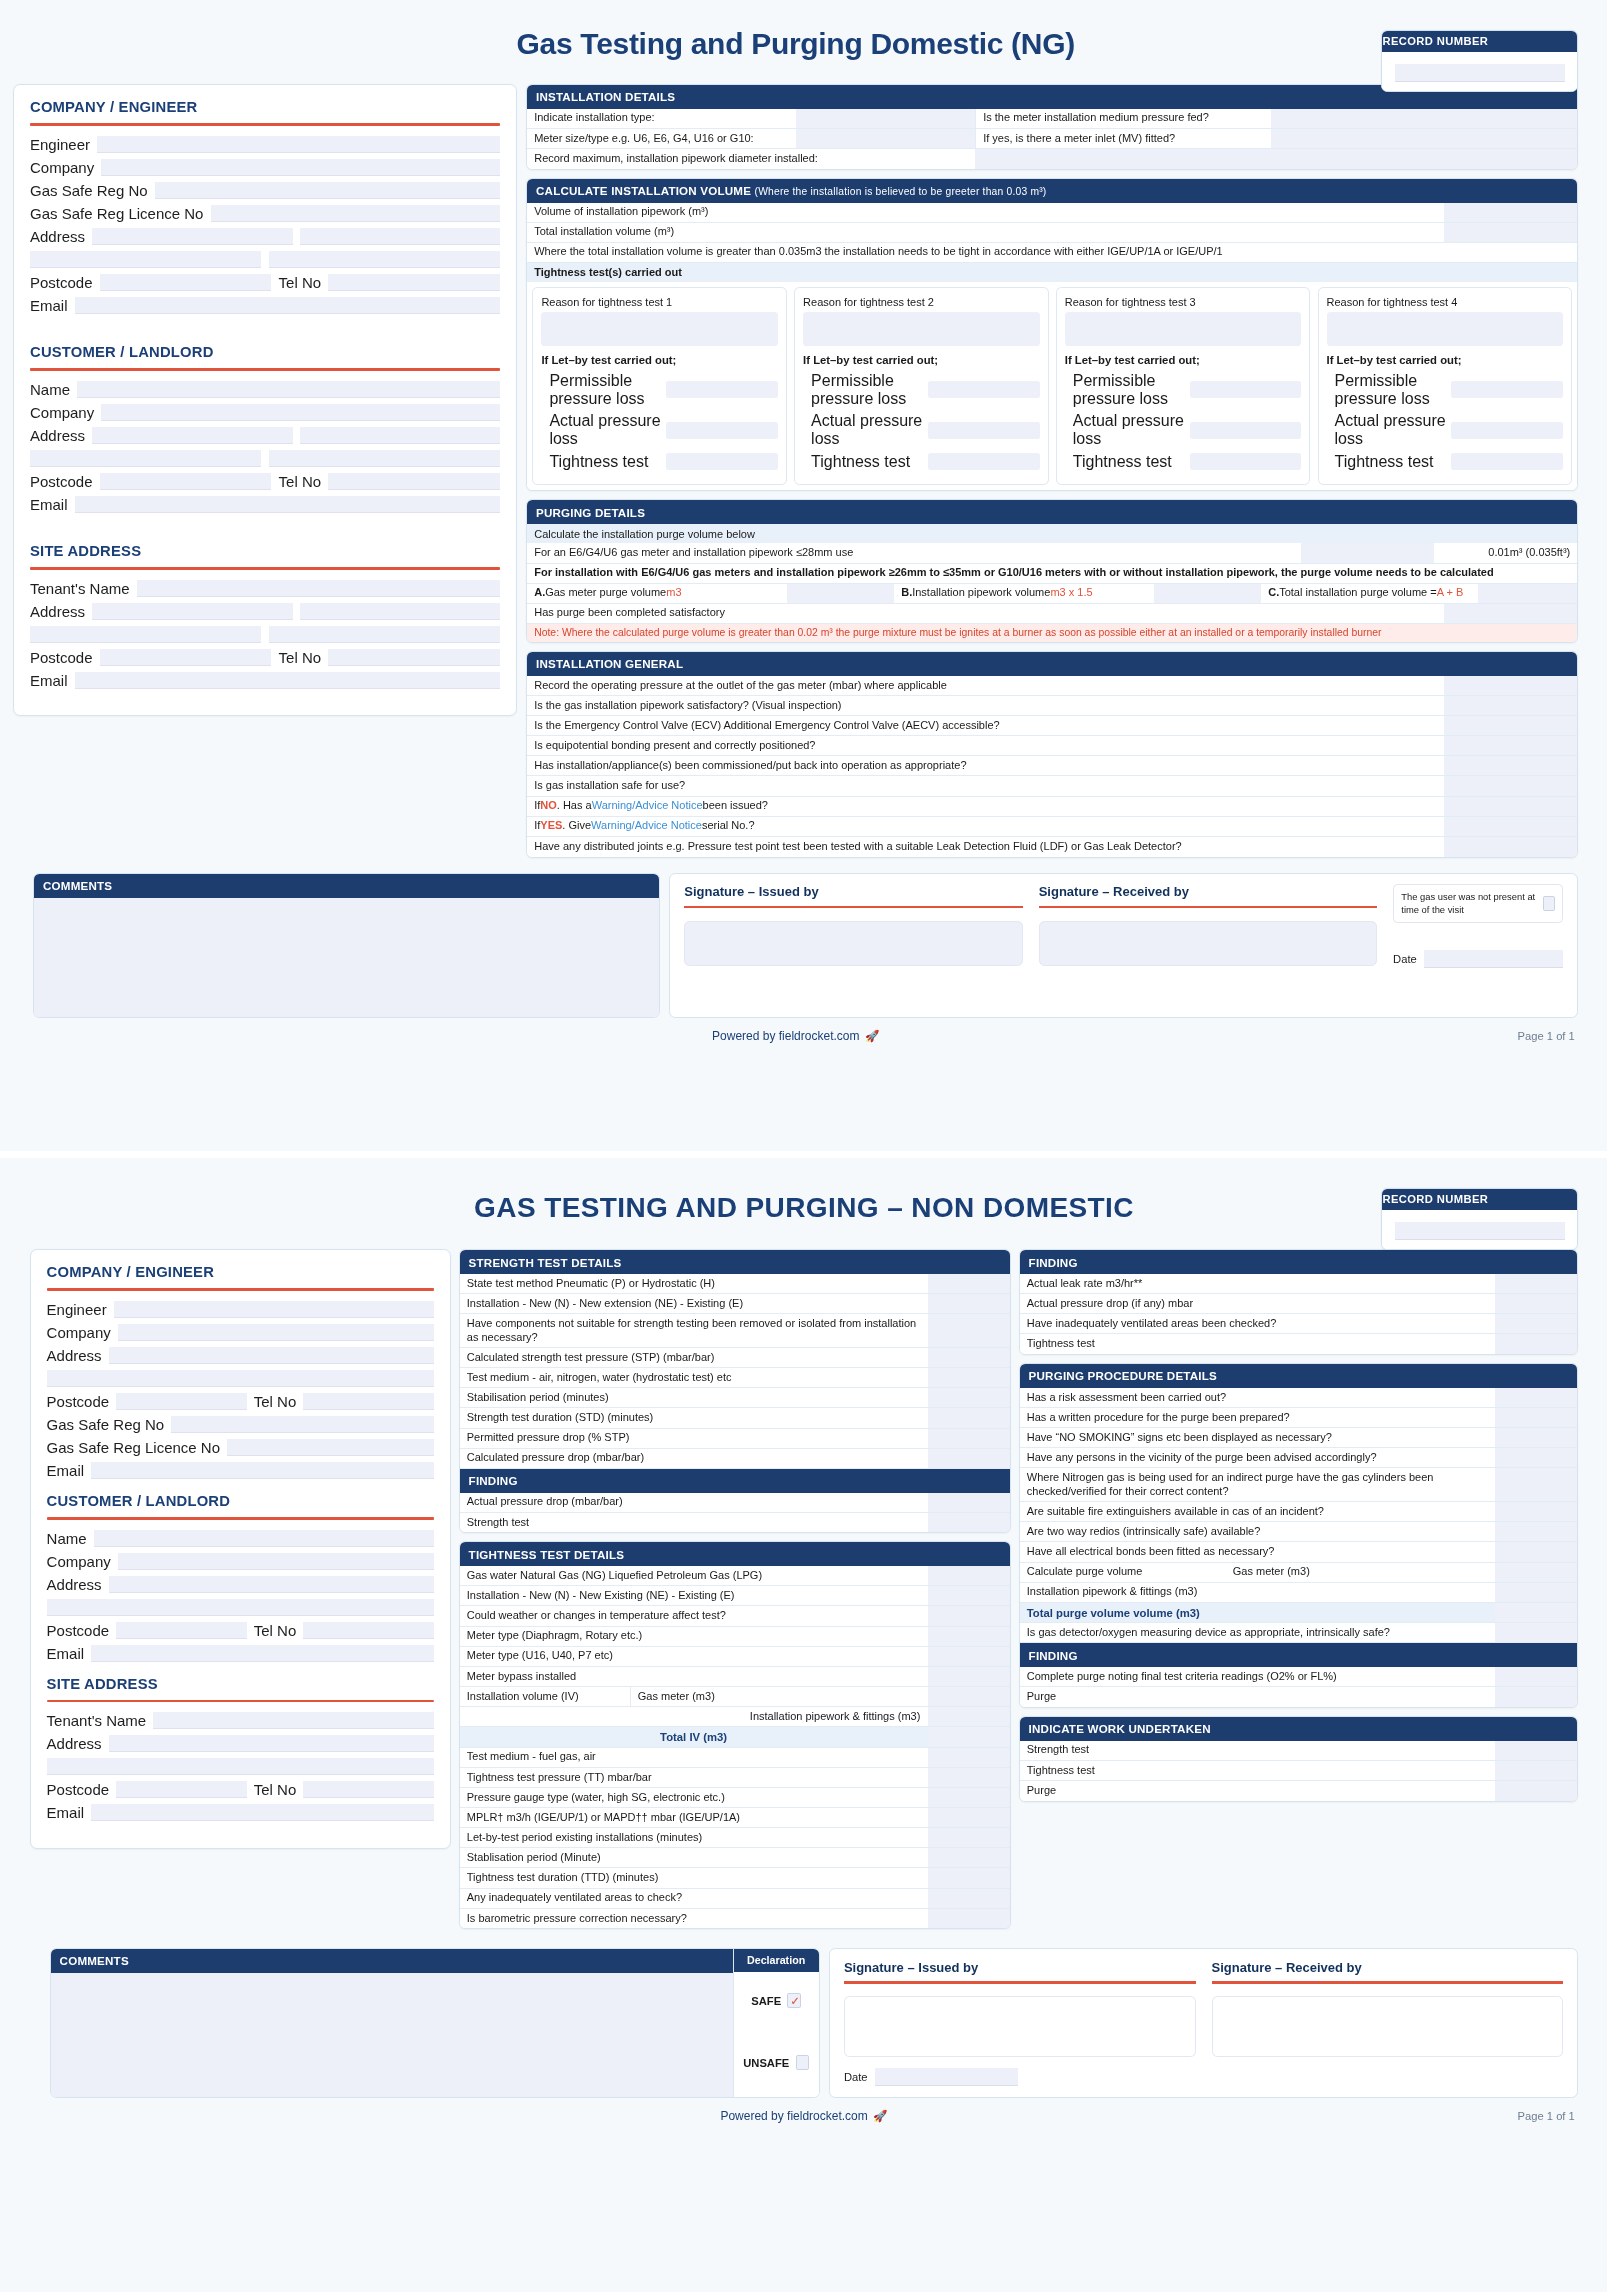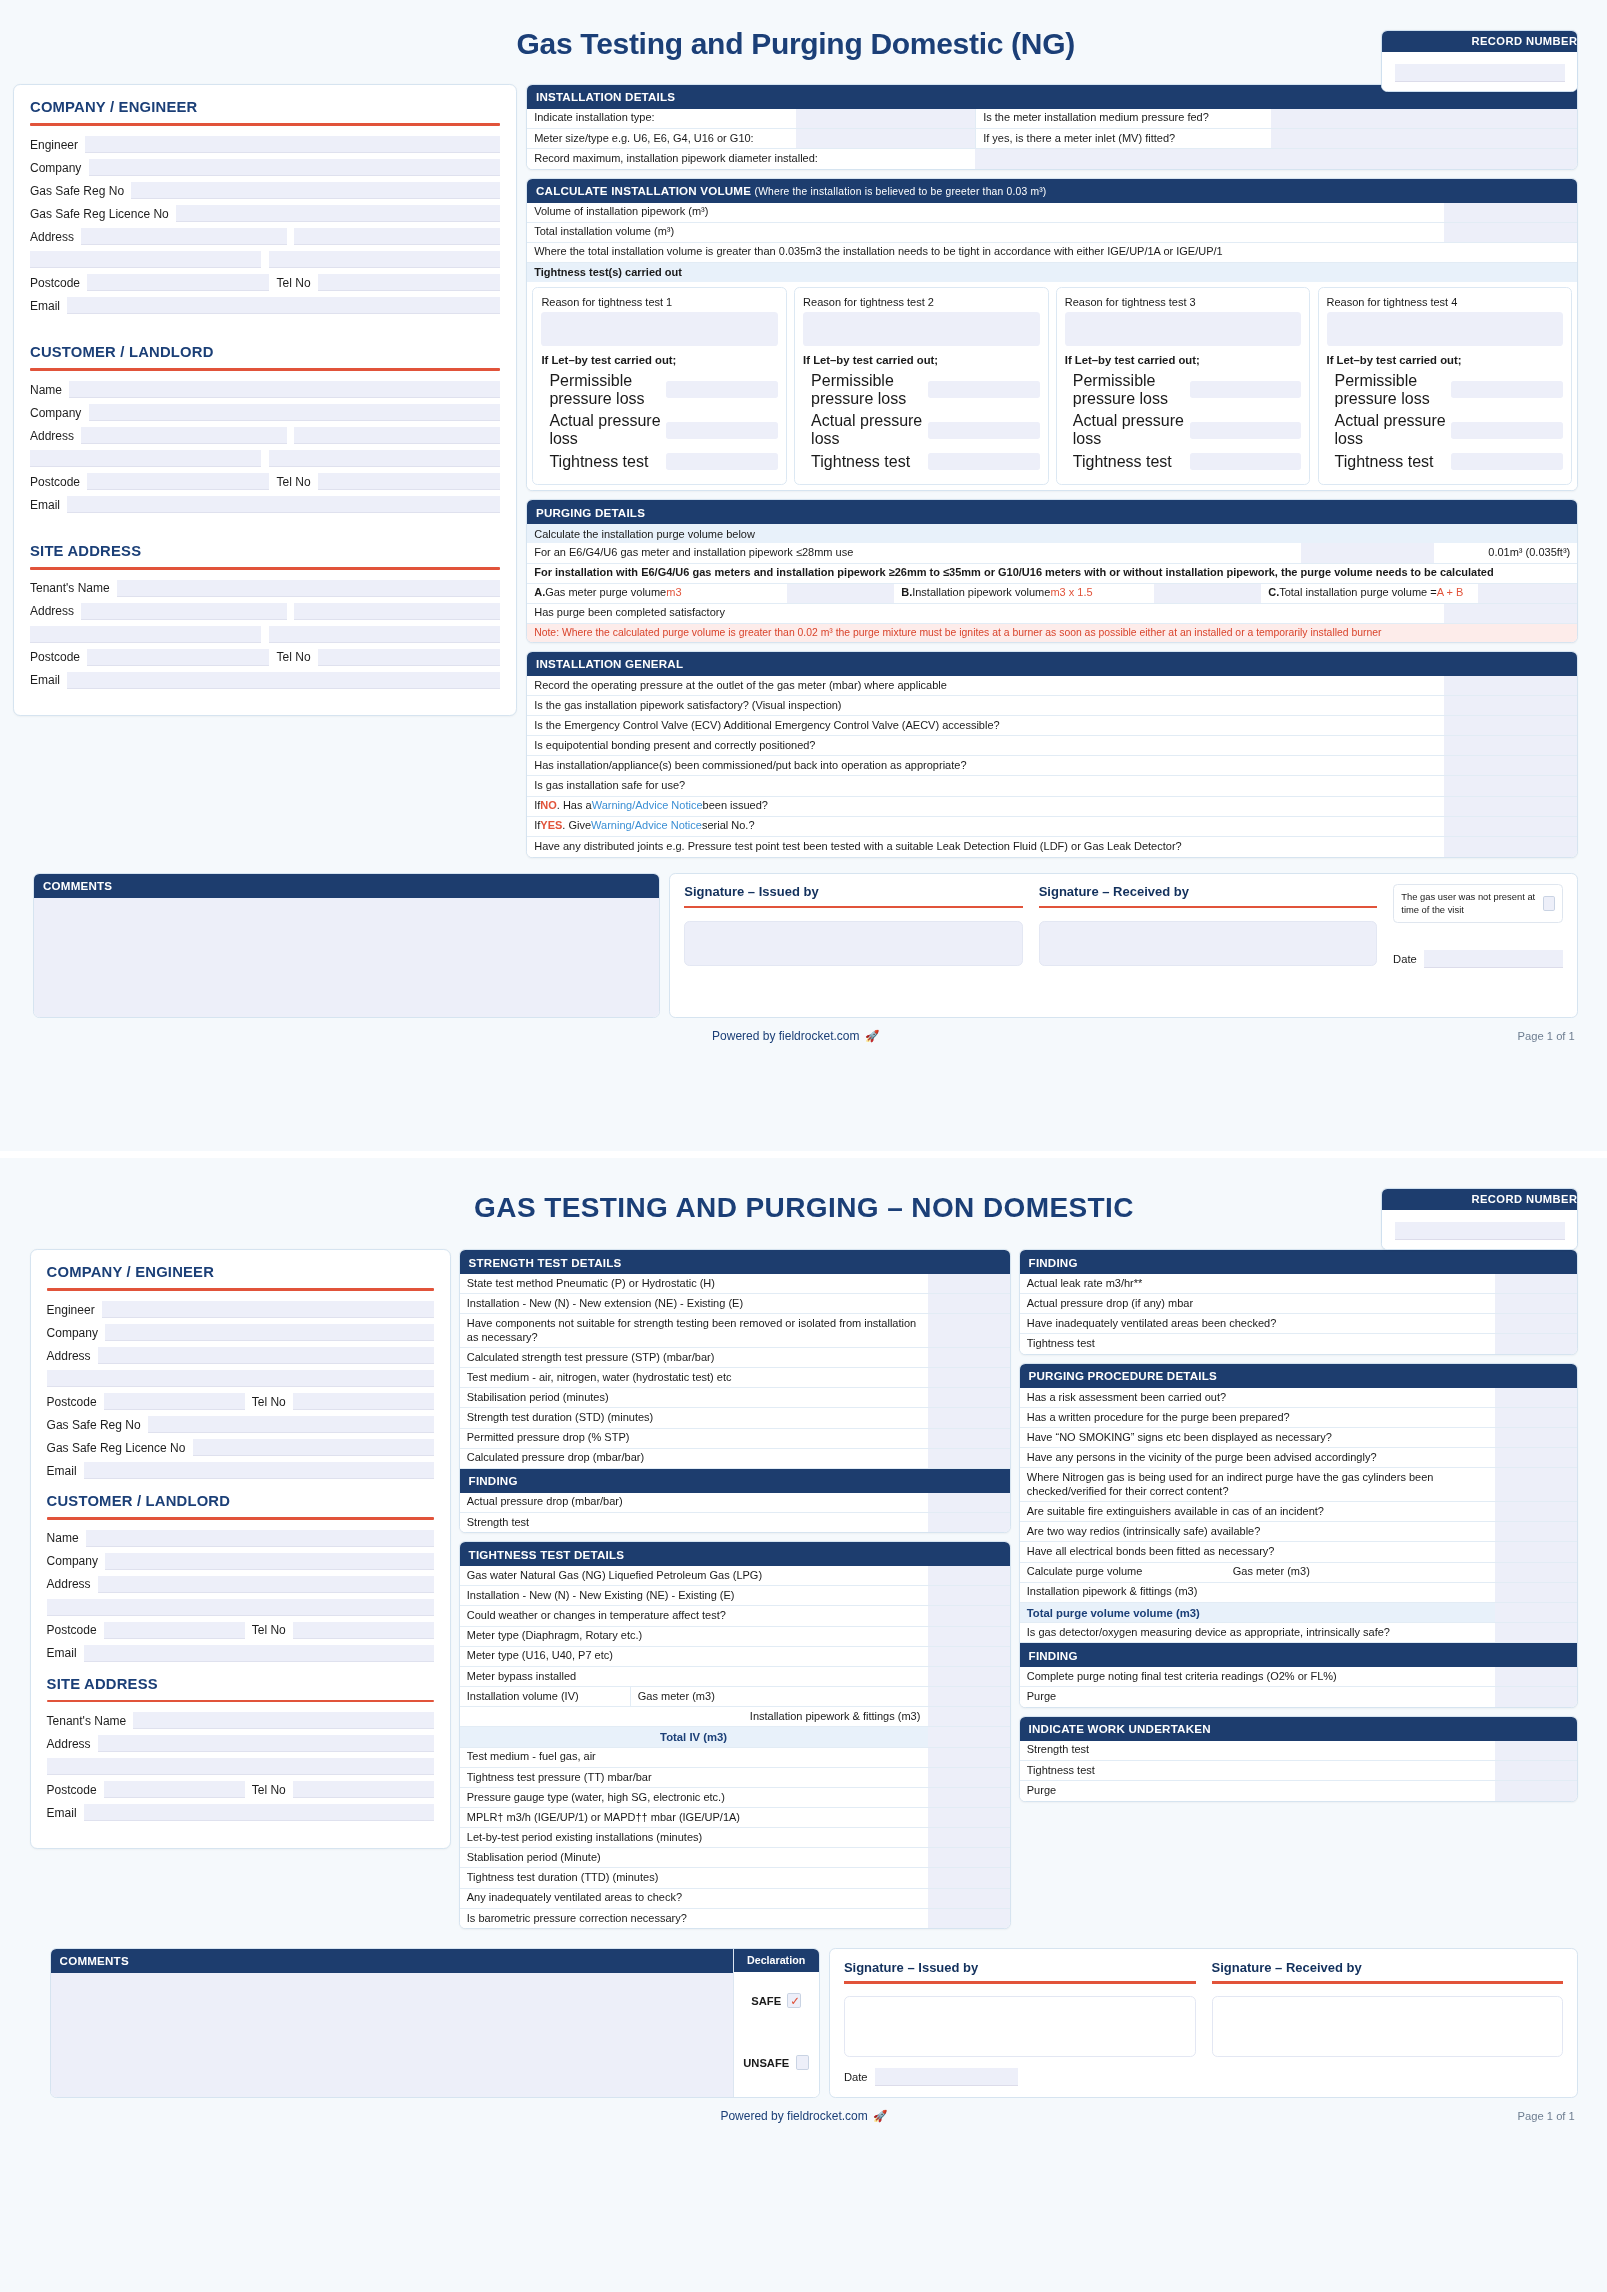--- a/index.html
+++ b/index.html
@@ -21,39 +21,39 @@
   .p1 .doc-title { font-size:30px; padding-top:27px; }
   .p2 .doc-title { font-size:28px; padding-top:34px; letter-spacing:0.4px;}
 
   .record-box{
     position:absolute; right:29.6px; top:29.6px; width:197px;
     background:#fff; border:0.9px solid #cfe0ef; border-radius:6.3px; overflow:hidden;
     box-shadow:0 0.9px 1.8px rgba(0,0,0,.05);
   }
   .record-box .rb-head{
     background:#1d3d6e; color:#fff; font-size:11.2px; font-weight:bold;
-    text-align:right; padding:4.5px 0; letter-spacing:0.4px;
+    text-align:left; padding:4.5px 0; letter-spacing:0.4px;
   }
   .record-box .rb-body{ padding:12.5px 12.5px 9px; background:#fff; }
   .record-box .rb-input{ height:18px; background:#edeff9; border-bottom:0.9px solid #dcdcea;}
 
   
   .inp { background:#edeff9; border-bottom:0.9px solid #dfe1ee; height:17px; flex:1 1 auto;}
 
   
   .cols { display:flex; gap:9px; align-items:flex-start; }
   .leftcol { width:504px; flex:0 0 504px; }
   .card {
     background:#fff; border:0.9px solid #d6e4f0; border-radius:7.2px;
     padding:14.3px 16px 12.5px; box-shadow:0 0.9px 1.8px rgba(0,0,0,.04);
   }
   .sec-title{ color:#1b3f77; font-weight:bold; font-size:14.8px; letter-spacing:0.2px;}
   .sec-rule{ height:2.7px; background:#e1533a; margin:8px 0 7.2px; border-radius:0.9px;}
   .frow{ display:flex; align-items:center; gap:7.2px; height:23px; }
-  .flabel{ font-size:12px; color:#1e1e1e; white-space:nowrap; }
+  .flabel{ font-size:15px; color:#1e1e1e; white-space:nowrap; }
   .spacer-sm{ height:10.7px; }
   .spacer-md{ height:27px; }
 
   
   .rightcol{ flex:1 1 auto; }
   .panel{
     background:#fff; border:0.9px solid #d6e4f0; border-radius:6.3px;
     overflow:hidden; margin-bottom:8px;
     box-shadow:0 0.9px 1.8px rgba(0,0,0,.04);
   }

